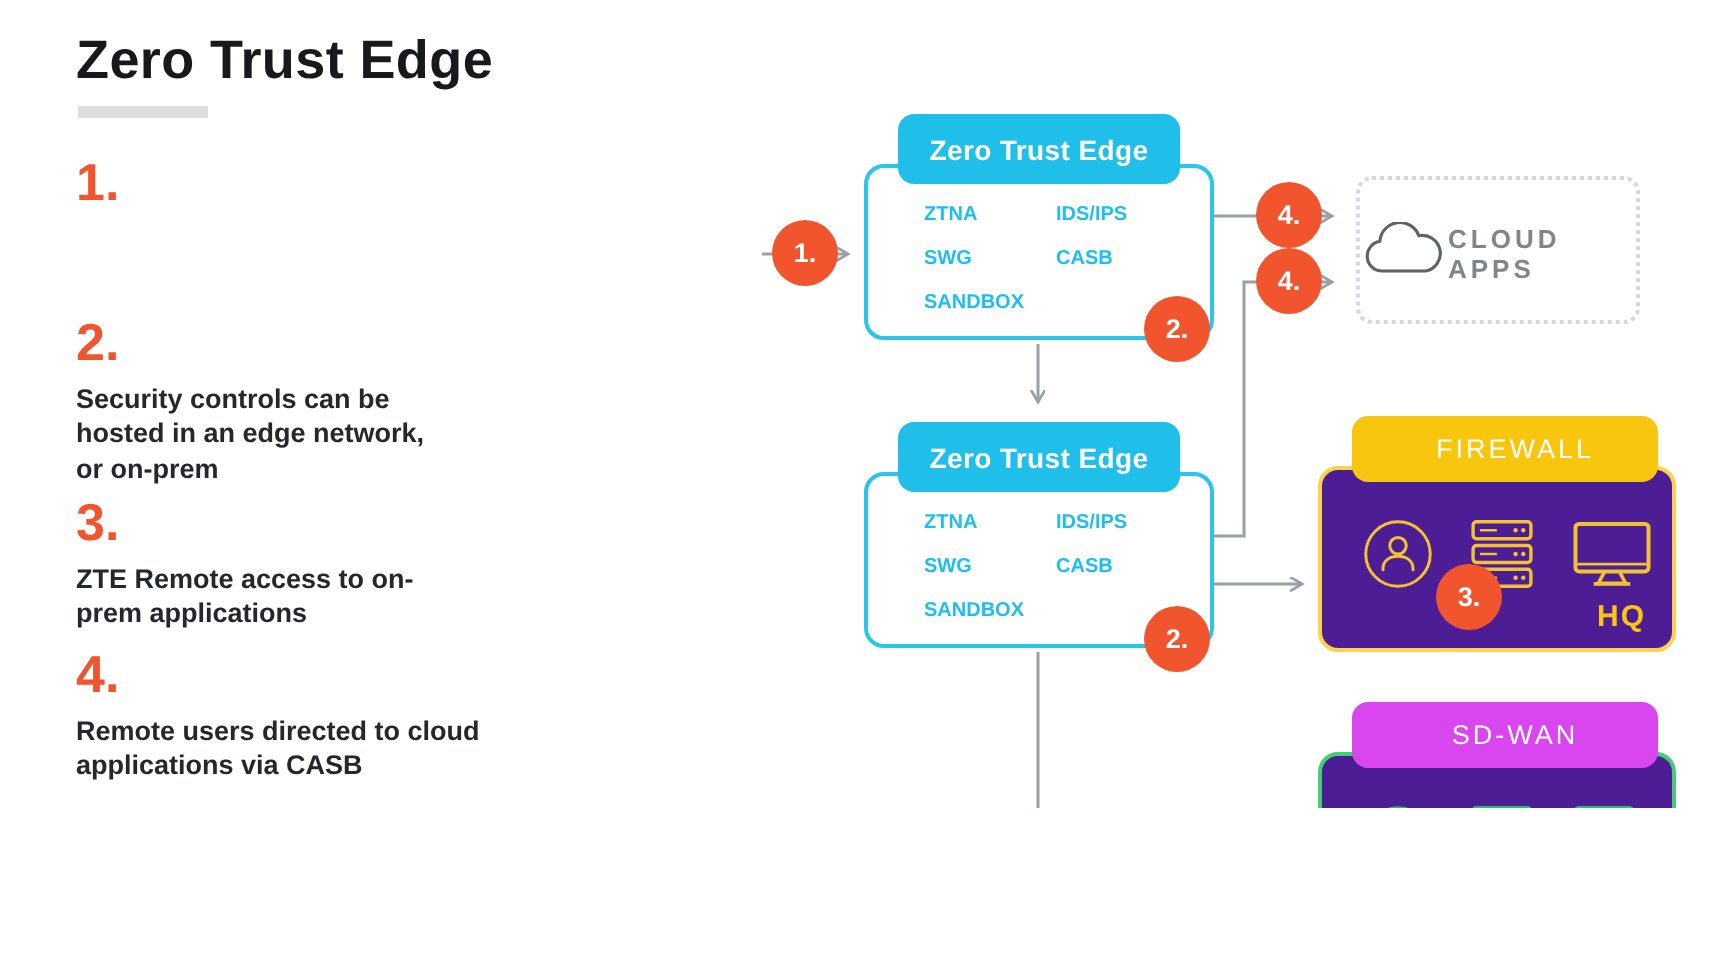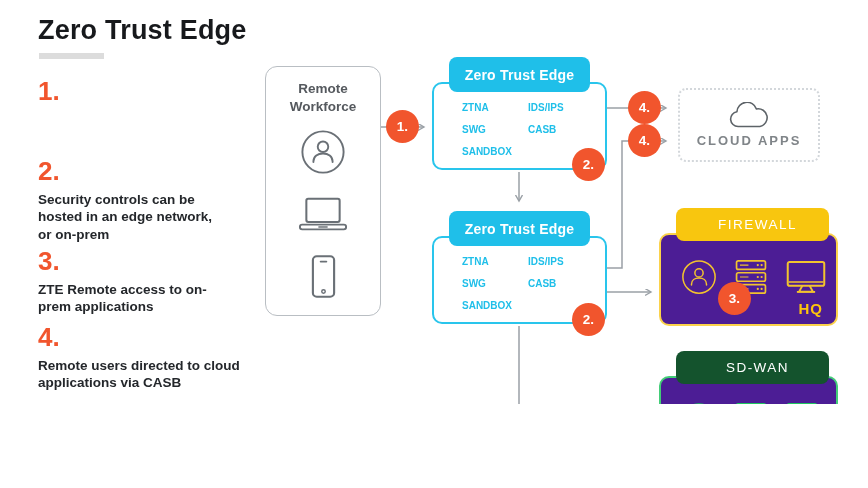--- a/index.html
+++ b/index.html
@@ -21,28 +21,28 @@
   .rw-icons{display:flex;flex-direction:column;align-items:center;gap:21px;margin-top:13px;color:#6a7076;}
   
   .zte-header{position:absolute;left:449px;width:141px;height:35px;background:#1fbfe9;border-radius:8px;color:#fff;
     font-weight:700;font-size:14px;display:flex;align-items:center;justify-content:center;z-index:3;letter-spacing:.2px;}
   .zte-body{position:absolute;left:432px;width:175px;height:88px;background:#fff;border:2px solid #29c5ec;border-radius:10px;z-index:2;box-sizing:border-box;}
   .zte-services{position:absolute;left:432px;width:175px;display:flex;padding-left:30px;box-sizing:border-box;z-index:3;}
   .zte-col{font-size:10px;font-weight:700;color:#1fbfe9;line-height:22px;white-space:nowrap;}
   .zte-col.c1{width:66px;}
   
   .cloud-box{position:absolute;left:678px;top:88px;width:142px;height:74px;border:2px dotted #d3d7db;border-radius:8px;
-    display:flex;flex-direction:column;align-items:center;justify-content:center;background:#fff;z-index:2;box-sizing:border-box;}
+    display:flex;flex-direction:row;align-items:center;justify-content:center;background:#fff;z-index:2;box-sizing:border-box;}
   .cloud-box .icn{color:#5d6368;}
   .cloud-label{margin-top:3px;font-size:13px;font-weight:700;color:#808589;letter-spacing:2px;}
   
   .tab{position:absolute;left:676px;width:143px;height:33px;border-radius:8px;color:#fff;font-weight:400;font-size:13.5px;
     display:flex;align-items:center;justify-content:center;letter-spacing:1.5px;z-index:3;padding-left:10px;}
   .fw-tab{top:208px;background:#f8c60f;}
-  .sd-tab{top:351px;background:#14532d;}
+  .sd-tab{top:351px;background:#d946ef;}
   .site-body{position:absolute;left:659px;width:179px;background:#4c1d95;border-radius:10px;z-index:2;box-sizing:border-box;}
   .fw-body{top:233px;height:93px;border:2px solid #fbd24b;}
   .sd-body{top:376px;height:95px;border:2px solid #43cd78;}
   .site-icons{display:flex;align-items:center;gap:17px;padding:24px 0 0 20px;}
   .fw-body .site-icons{color:#f2c32e;}
   .sd-body .site-icons{color:#1ec55f;}
   .site-loc{position:absolute;right:13px;bottom:7px;font-weight:800;letter-spacing:1px;}
   .fw-body .site-loc{color:#fec50c;font-size:15px;}
   .sd-body .site-loc{color:#1ec55f;font-size:14px;}
   
@@ -125,40 +125,20 @@
     <div class="step-text">ZTE Remote access to on-prem applications</div>
   </div>
   <div class="step" style="top:324px">
     <div class="step-num">4.</div>
     <div class="step-text">Remote users directed to cloud applications via CASB</div>
   </div>
   <div class="step" style="top:400px">
     <div class="step-num">5.</div>
   </div>
 
-  <div class="rw-box">
-    <div class="rw-title">Remote Workforce</div>
-    <div class="rw-icons">
-      <span>
-          <svg class="icn" width="46" height="46">
-            <use href="#i-user"></use>
-          </svg>
-        </span>
-      <span>
-          <svg class="icn" width="52" height="37">
-            <use href="#i-laptop"></use>
-          </svg>
-        </span>
-      <span>
-          <svg class="icn" width="27" height="45">
-            <use href="#i-phone"></use>
-          </svg>
-        </span>
-    </div>
-  </div>
 
   <div class="zte-body" style="top:82px"></div>
   <div class="zte-header" style="top:57px">Zero Trust Edge</div>
   <div class="zte-services" style="top:97px">
     <div class="zte-col c1">
       <div>ZTNA</div>
       <div>SWG</div>
       <div>SANDBOX</div>
     </div>
     <div class="zte-col">

